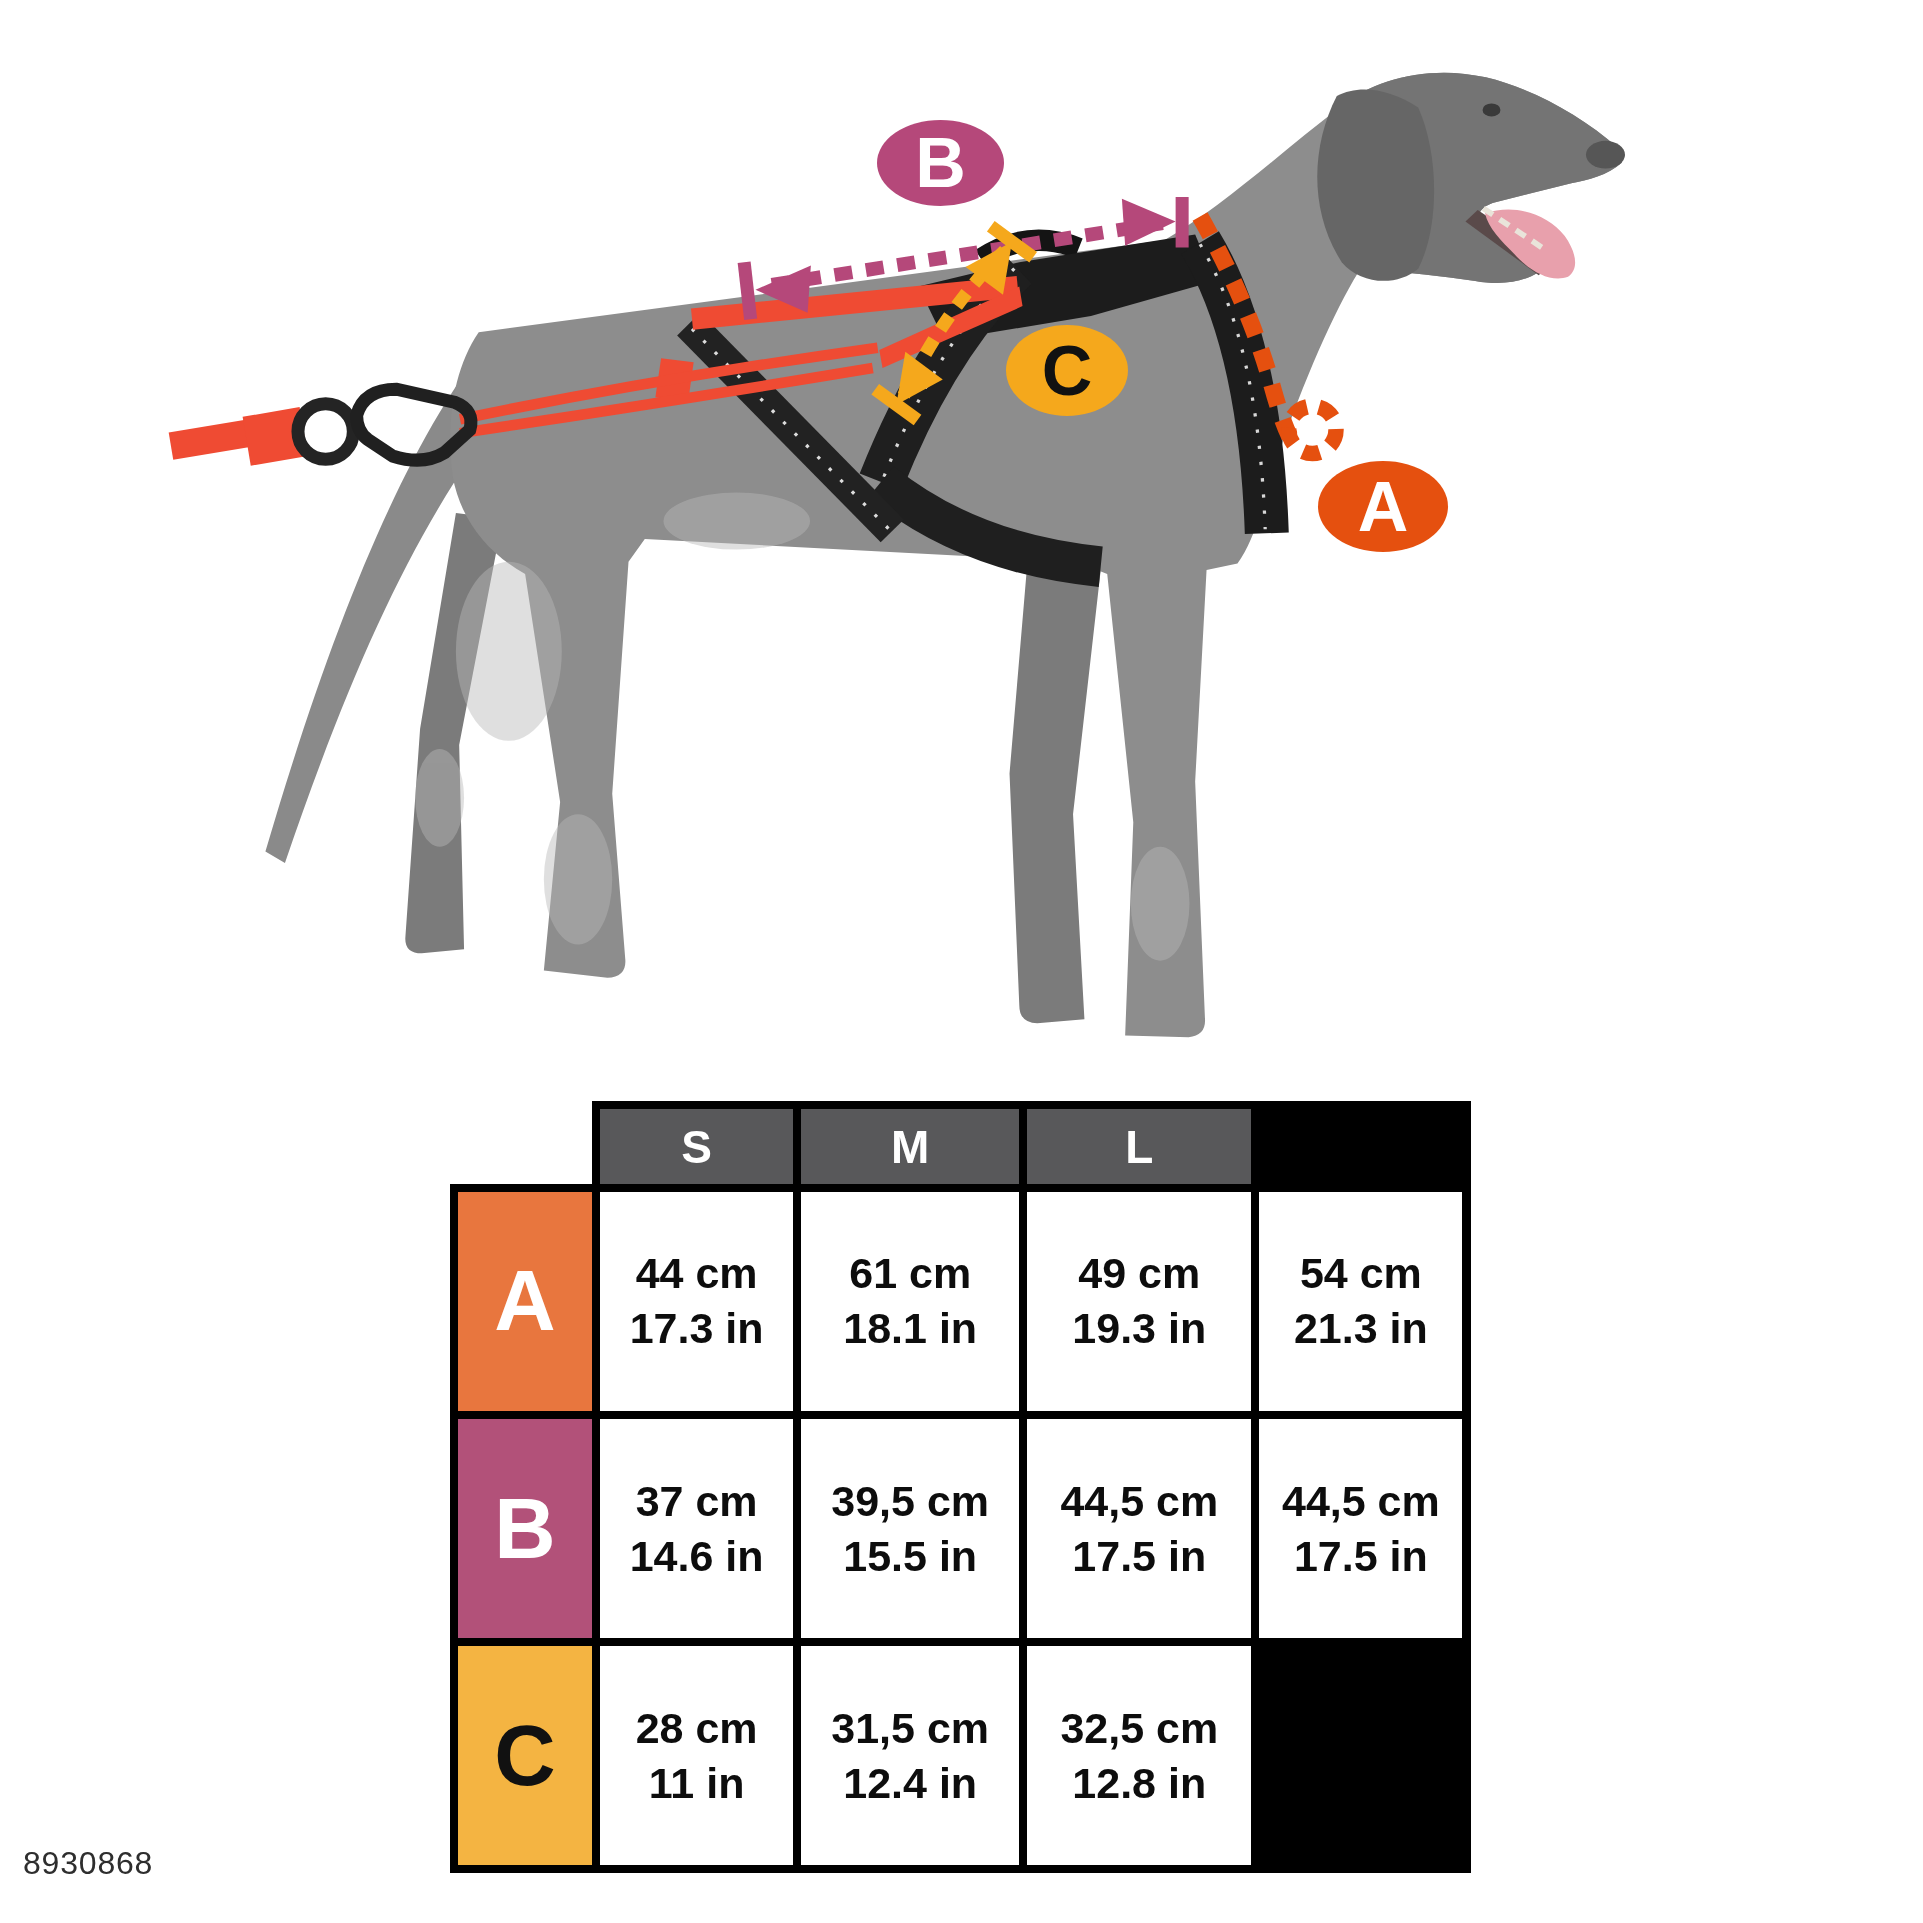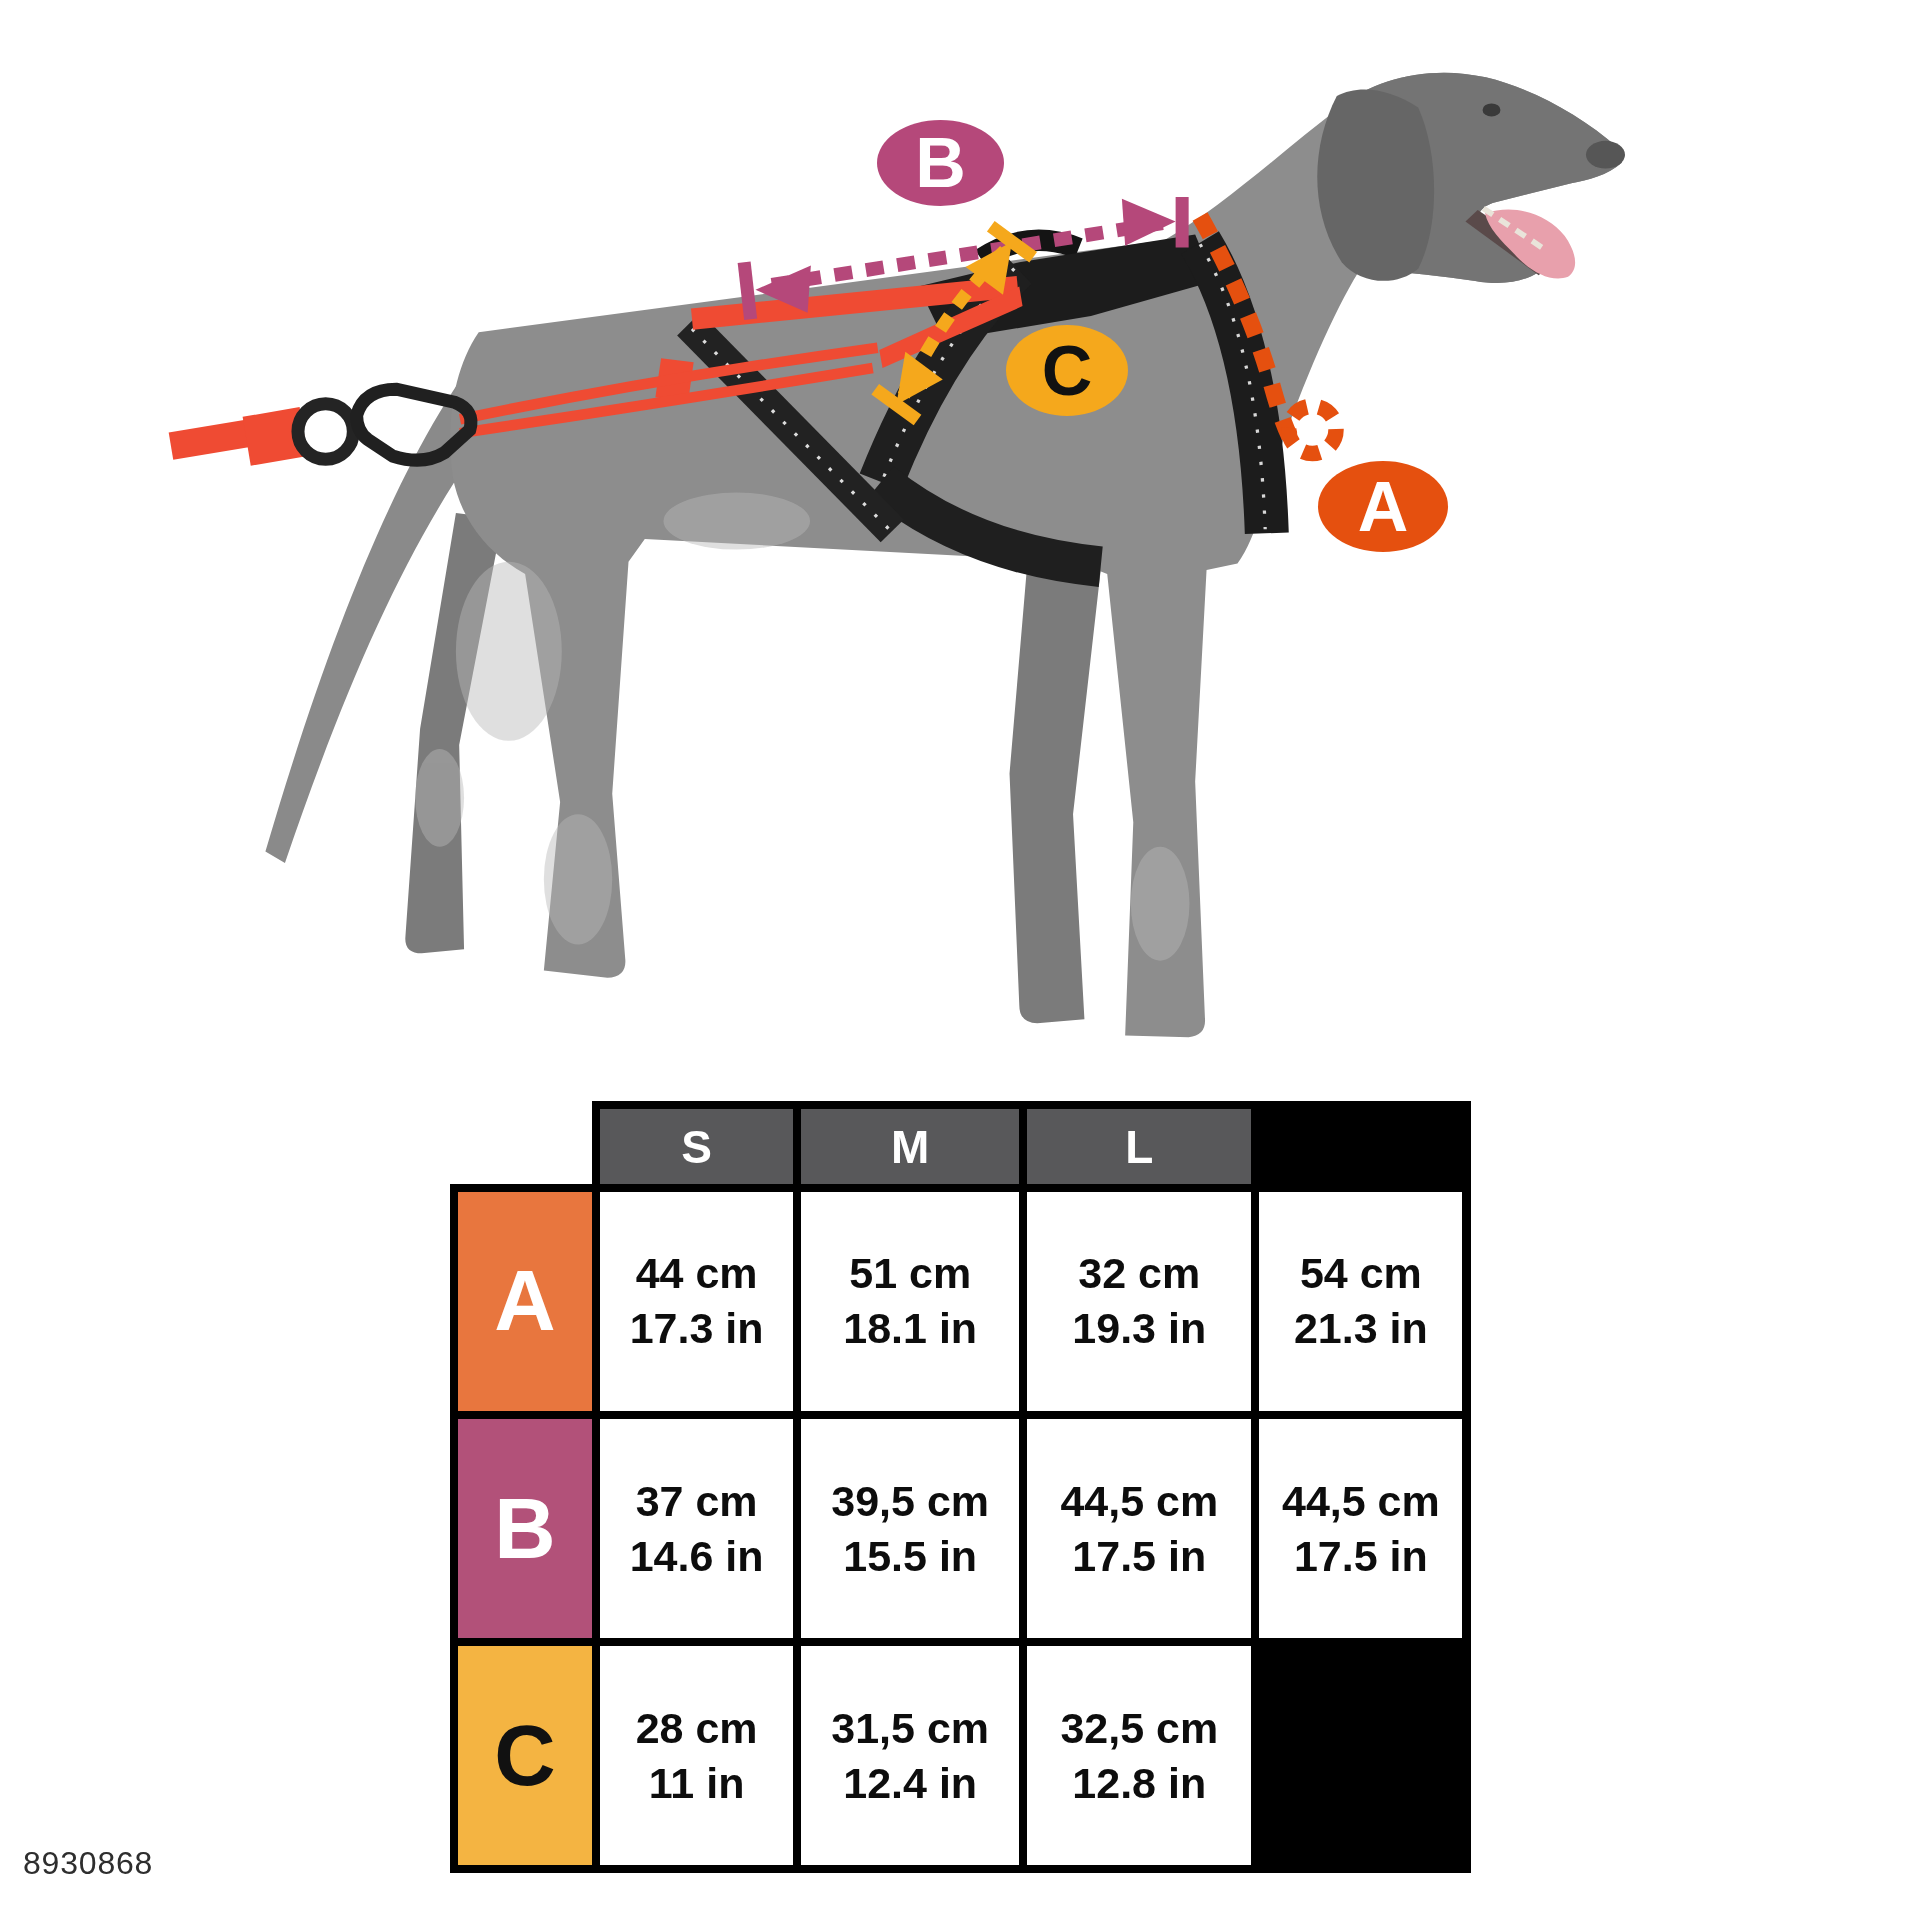--- a/index.html
+++ b/index.html
@@ -184,25 +184,25 @@
     </div>
 
     <div class="body-grid">
 
       <div class="letter-cell" style="background-color: rgb(232, 118, 62); color: rgb(255, 255, 255);">A</div>
       <div class="value-cell">
         <span>44 cm</span>
         <span>17.3 in</span>
       </div>
       <div class="value-cell">
-        <span>51 cm</span>
+        <span>61 cm</span>
         <span>18.1 in</span>
       </div>
       <div class="value-cell">
-        <span>32 cm</span>
+        <span>49 cm</span>
         <span>19.3 in</span>
       </div>
       <div class="value-cell">
         <span>54 cm</span>
         <span>21.3 in</span>
       </div>
 
       <div class="letter-cell" style="background-color: rgb(178, 81, 121); color: rgb(255, 255, 255);">B</div>
       <div class="value-cell">
         <span>37 cm</span>

